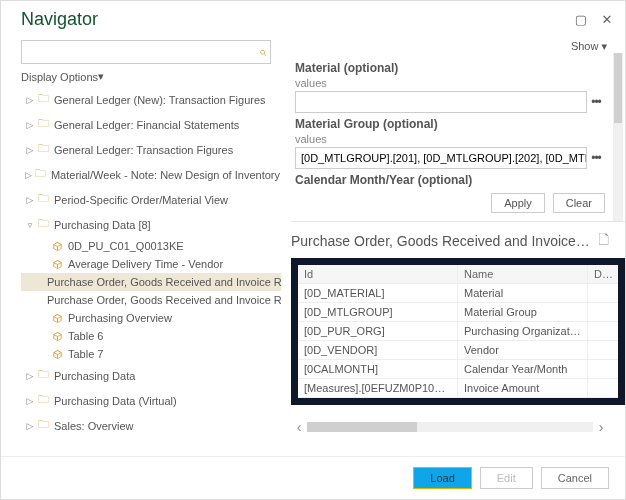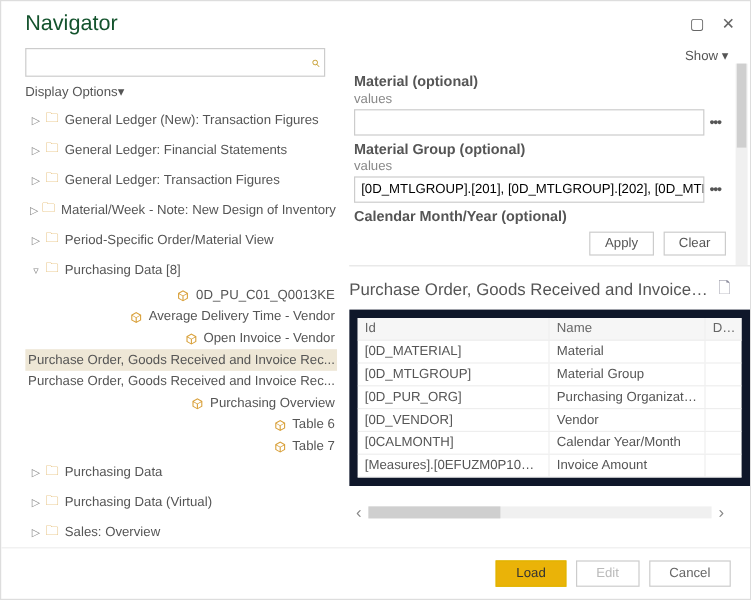--- a/index.html
+++ b/index.html
@@ -17,21 +17,21 @@
 .tree { flex: 1; overflow: hidden; position: relative; border-top: 0; }
 .tree-inner { position: absolute; inset: 0; overflow-y: auto; scrollbar-width: thin; }
 .tree-inner::-webkit-scrollbar { width: 8px; }
 .tree-inner::-webkit-scrollbar-thumb { background: #cfcfcf; }
 .tree-inner::-webkit-scrollbar-track { background: #f0f0f0; }
 .node { display: flex; align-items: center; font-size: 11px; color: #555; padding: 3px 2px; white-space: nowrap; overflow: hidden; text-overflow: ellipsis; cursor: pointer; }
 .node.sel { background: #eee7d6; }
 .exp { width: 10px; color: #888; font-size: 9px; display: inline-block; text-align: center; }
 .fld { color: #d9a13b; margin: 0 5px 0 3px; font-size: 11px; }
 .ind1 { padding-left: 4px; }
-.ind2 { padding-left: 18px; justify-content: flex-end; }
+.ind2 { padding-left: 18px; }
 .right { flex: 1; display: flex; flex-direction: column; padding: 6px 0 0 10px; overflow: hidden; }
 .showbar { display: flex; justify-content: flex-end; padding-right: 18px; font-size: 11px; color: #555; }
 .params { position: relative; border-bottom: 1px solid #e4e4e4; padding: 4px 0 8px 4px; }
 .params-scroll { position: absolute; right: 2px; top: 0; bottom: 0; width: 10px; background: #f0f0f0; }
 .params-scroll .thumb { position: absolute; left: 1px; right: 1px; top: 0; height: 70px; background: #cfcfcf; }
 .plabel { font-size: 12px; color: #555; margin-top: 4px; font-weight: bold; }
 .psub { font-size: 11px; color: #888; margin-top: 2px; }
 .pinputrow { display: flex; align-items: center; margin-top: 2px; margin-right: 20px; }
 .pinput { flex: 1; border: 1px solid #ccc; font-size: 11px; padding: 3px 5px; height: 22px; white-space: nowrap; overflow: hidden; }
 .more { width: 18px; text-align: center; color: #555; font-size: 12px; cursor: pointer; letter-spacing: -1px; }
@@ -47,21 +47,21 @@
 .tcell { padding: 3px 6px; overflow: hidden; white-space: nowrap; text-overflow: ellipsis; }
 .c1 { flex: 0 0 160px; border-right: 1px solid #eee; }
 .c2 { flex: 0 0 130px; border-right: 1px solid #eee; }
 .c3 { flex: 1; }
 .hscroll { display: flex; align-items: center; margin-top: 14px; margin-right: 16px; }
 .hscroll .arrow { width: 16px; text-align: center; color: #888; font-size: 14px; cursor: pointer; }
 .hscroll .track { flex: 1; height: 10px; background: #f0f0f0; position: relative; }
 .hscroll .thumb { position: absolute; top: 0; bottom: 0; left: 0; width: 110px; background: #cfcfcf; }
 .footer { display: flex; justify-content: flex-end; align-items: center; gap: 8px; padding: 10px 16px; border-top: 1px solid #eee; }
 .fbtn { font-size: 11px; border: 1px solid #ccc; background: #fff; padding: 4px 16px; cursor: pointer; color: #666; }
-.fbtn.primary { background: #eab308; border-color: #e0b400; color: #333; }
+.fbtn.primary { background: #0ea5e9; border-color: #e0b400; color: #333; }
 .fbtn.disabled { color: #bbb; cursor: default; }
 svg.cube-icon { width: 11px; height: 11px; margin: 0 5px 0 3px; }
 </style>
 </head>
 <body>
 
 <div class="titlebar">
   <div class="title">Navigator</div>
   <div class="wincontrols">
     <span>▢</span>
@@ -118,27 +118,20 @@
             </svg>
             <span>0D_PU_C01_Q0013KE</span>
           </div>
           <div class="node ind2">
             <span class="exp"></span>
             <svg class="cube-icon" viewBox="0 0 24 24">
               <path fill="#d9a13b" d="M12 2 3 7v10l9 5 9-5V7l-9-5zm0 2.3 6.5 3.6L12 11.5 5.5 7.9 12 4.3zM5 9.2l6 3.3v7L5 16.2V9.2zm8 10.3v-7l6-3.3v7l-6 3.3z"></path>
             </svg>
             <span>Average Delivery Time - Vendor</span>
           </div>
-          <div class="node ind2">
-            <span class="exp"></span>
-            <svg class="cube-icon" viewBox="0 0 24 24">
-              <path fill="#d9a13b" d="M12 2 3 7v10l9 5 9-5V7l-9-5zm0 2.3 6.5 3.6L12 11.5 5.5 7.9 12 4.3zM5 9.2l6 3.3v7L5 16.2V9.2zm8 10.3v-7l6-3.3v7l-6 3.3z"></path>
-            </svg>
-            <span>Open Invoice - Vendor</span>
-          </div>
           <div class="node ind2 sel">
             <span class="exp"></span>
             <svg class="cube-icon" viewBox="0 0 24 24">
               <path fill="#d9a13b" d="M12 2 3 7v10l9 5 9-5V7l-9-5zm0 2.3 6.5 3.6L12 11.5 5.5 7.9 12 4.3zM5 9.2l6 3.3v7L5 16.2V9.2zm8 10.3v-7l6-3.3v7l-6 3.3z"></path>
             </svg>
             <span>Purchase Order, Goods Received and Invoice Rec...</span>
           </div>
           <div class="node ind2">
             <span class="exp"></span>
             <svg class="cube-icon" viewBox="0 0 24 24">

